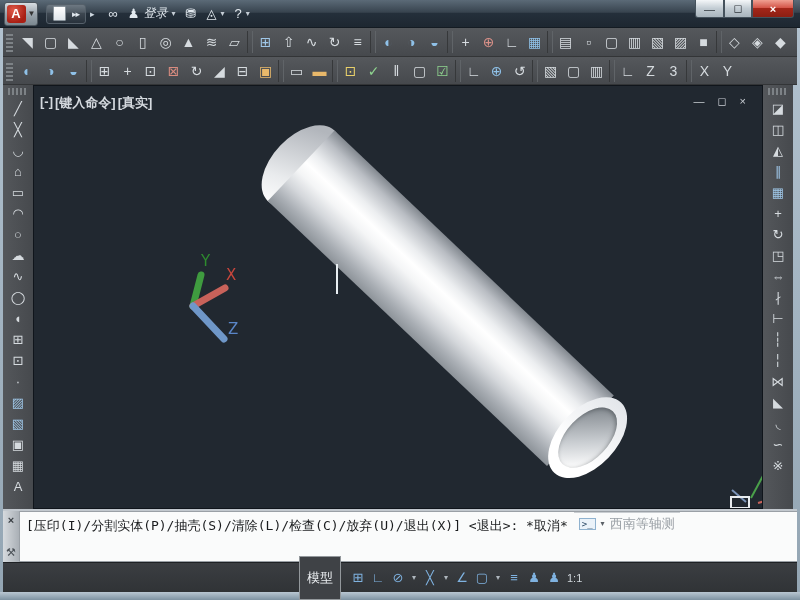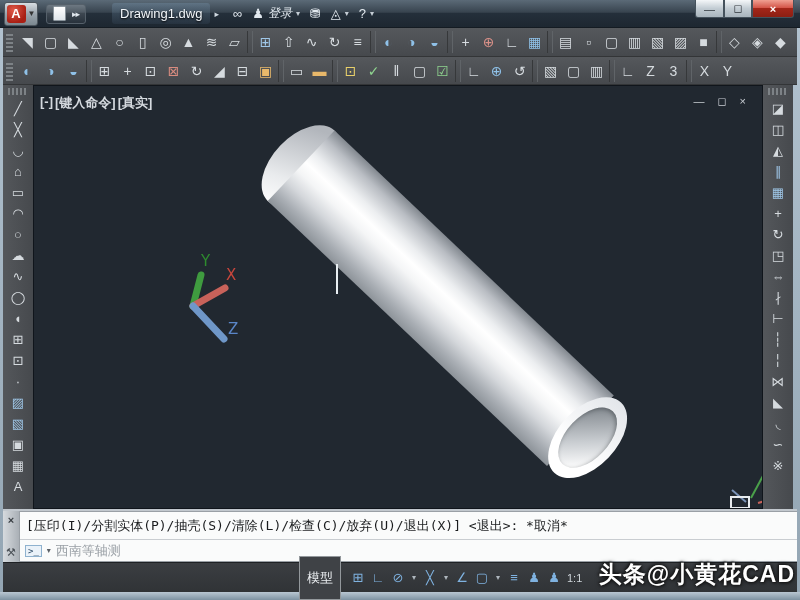--- a/index.html
+++ b/index.html
@@ -71,21 +71,21 @@
     box-shadow:inset 0 2px 4px rgba(60,65,70,.55);}
   .cursorline{position:absolute;left:302px;top:178px;width:2px;height:30px;background:#e8eef2;}
   .ucs-svg{position:absolute;left:137px;top:160px;}
   .miniucs-svg{position:absolute;left:677px;top:383px;}
   
   .cmd{height:53px;margin:0 3px;display:flex;background:#c2c8ce;padding-top:2px;}
   .grab{width:16px;background:linear-gradient(90deg,#d6dade,#aab0b6);display:flex;flex-direction:column;
     align-items:center;justify-content:space-between;padding:3px 0;}
   .grab .x{font-size:11px;color:#3a3f44;font-weight:bold;}
   .grab .wrench{font-size:11px;color:#4a5056;}
-  .cmd-main{flex:1;display:flex;flex-direction:column;background:#fafbfb;border:1px solid #9aa0a6;border-right:none;}
+  .cmd-main{flex:1;display:flex;flex-direction:row;background:#fafbfb;border:1px solid #9aa0a6;border-right:none;}
   .cmd-history{height:28px;display:flex;align-items:center;padding:0 6px;color:#1a1c1e;font-size:13px;
     font-family:"DejaVu Sans Mono","Liberation Mono",monospace;white-space:nowrap;overflow:hidden;}
   .cmd-input{height:22px;border-top:1px solid #c9cdd1;display:flex;align-items:center;padding:0 5px;gap:5px;}
   .prompt-badge{font-size:9px;color:#2c4a66;border:1px solid #8fb2cf;background:#eaf2f9;padding:0 2px;
     font-family:"DejaVu Sans Mono",monospace;}
   .prompt-dd{font-size:8px;color:#5a6066;}
   .cmd-input .ph{color:#9aa0a6;font-size:13px;}
   
   .statusbar{height:30px;margin:0 3px;background:linear-gradient(#3b3e42,#303336);border-top:1px solid #1e2124;
     position:relative;display:flex;align-items:center;padding-left:296px;}
@@ -106,21 +106,20 @@
 
   <div class="titlebar" data-name="titlebar">
     <div class="app-btn" data-name="app-menu-button">
       <span class="app-a" data-name="autocad-logo-icon">A</span>
       <span class="caret" data-name="chevron-down-icon">▼</span>
     </div>
     <div class="qat" data-name="quick-access-toolbar">
       <span class="newdoc" data-name="new-drawing-icon"></span>
       <span class="chev" data-name="expand-toolbar-icon">▸▸</span>
     </div>
-    <div class="doc-title" data-name="document-title">Drawing1.dwg</div>
     <span class="title-arrow" data-name="title-arrow-icon">▸</span>
     <span class="tbar-ico" data-name="search-binoculars-icon">∞</span>
     <span class="tbar-ico" data-name="signin-button">
       <span data-name="user-icon">♟</span>
       <span class="signin" data-name="signin-label">登录</span>
       <span class="dd" data-name="chevron-down-icon">▾</span>
     </span>
     <span class="tbar-ico" data-name="app-store-cart-icon">⛃</span>
     <span class="tbar-ico" data-name="autodesk360-button">
       <span data-name="autodesk-logo-icon">◬</span>
@@ -336,17 +335,16 @@
         <div class="st" data-name="isodraft-icon">╳</div>
         <div class="st" data-name="isodraft-dropdown-icon">▾</div>
         <div class="st" data-name="osnap-tracking-icon">∠</div>
         <div class="st" data-name="osnap-icon">▢</div>
         <div class="st" data-name="osnap-dropdown-icon">▾</div>
         <div class="st" data-name="lineweight-icon">≡</div>
         <div class="st" data-name="annotation-visibility-icon">♟</div>
         <div class="st" data-name="autoscale-icon">♟</div>
         <div class="st" data-name="annotation-scale-label">1:1</div>
       </div>
-    <div class="watermark" data-name="watermark">头条@小黄花CAD</div>
   </div>
 
   <div class="bottomframe" data-name="window-frame-bottom"></div>
 </div>
 
 </body></html>

